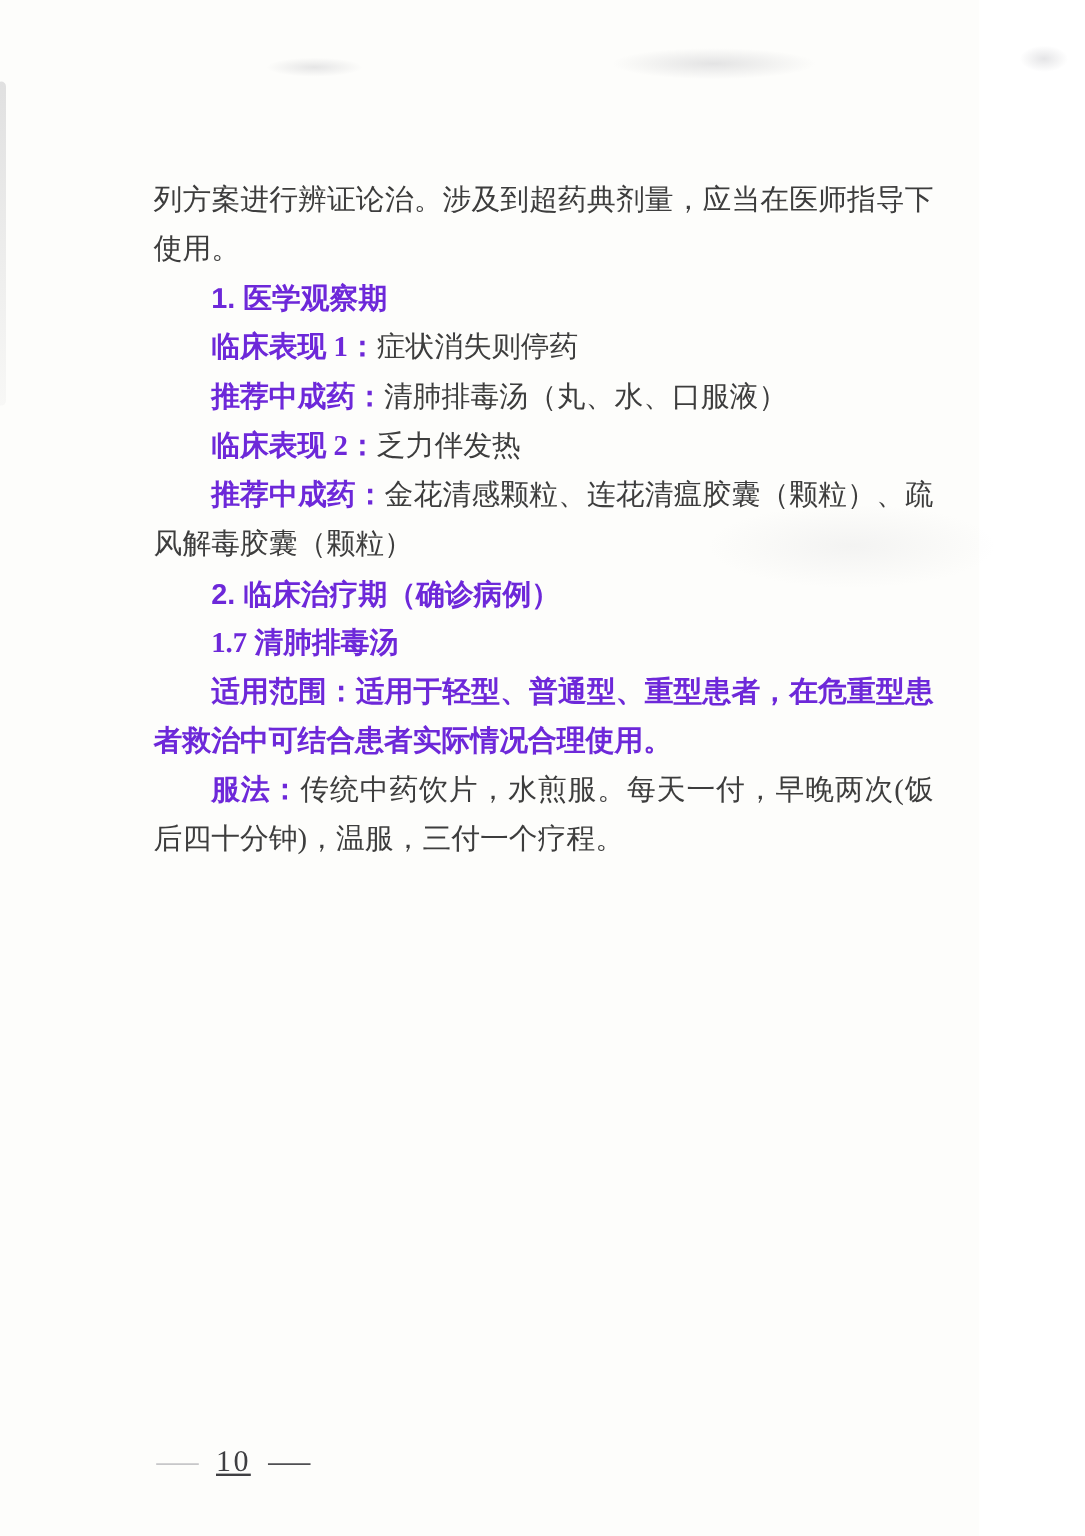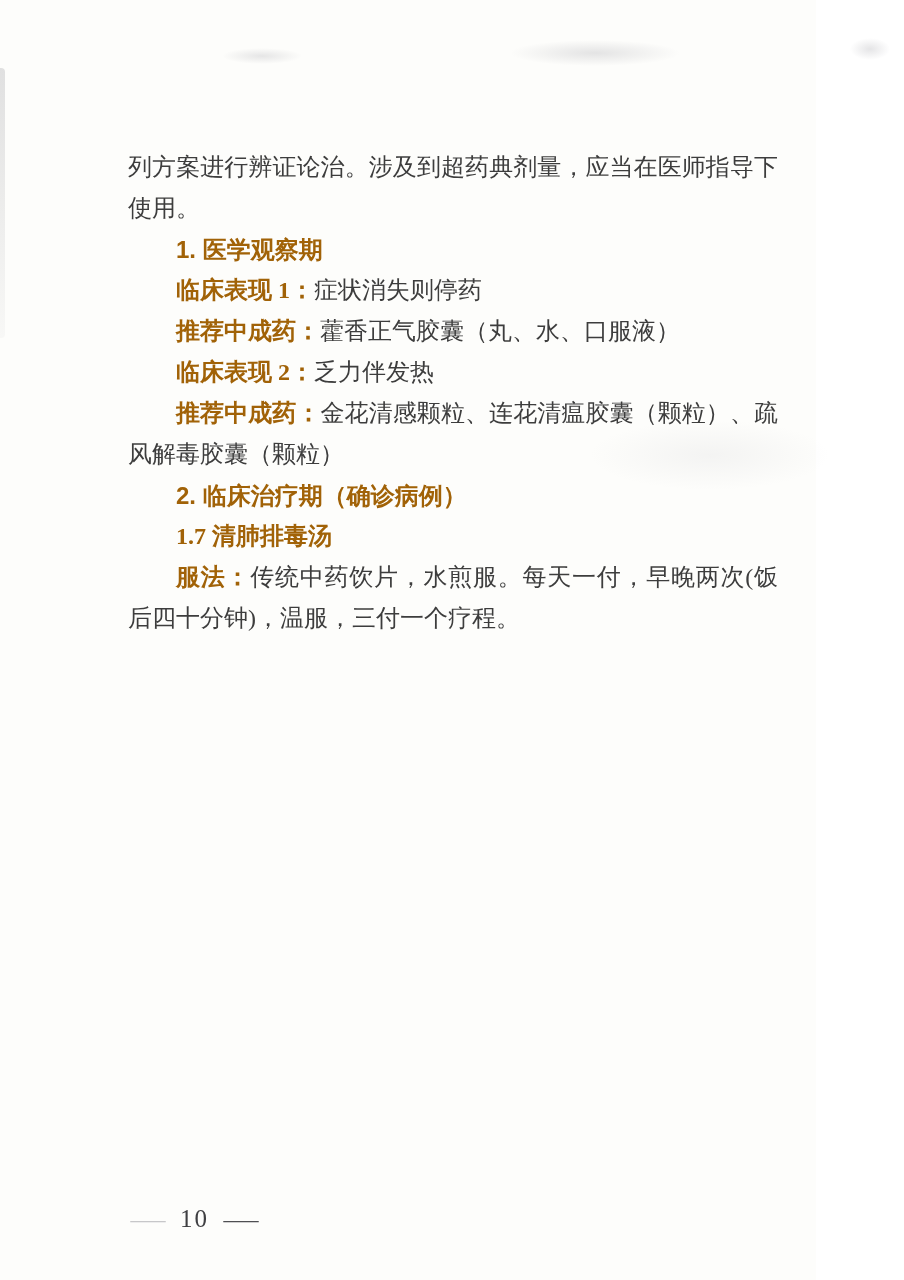--- a/index.html
+++ b/index.html
@@ -28,21 +28,21 @@
     margin: 0;
     padding: 0;
     font-size: 24px;
     line-height: 41px;
     text-align: justify;
     color: #3d3d3d;
     letter-spacing: 0;
     word-break: break-word;
   }
   .para.indent { text-indent: 48px; }
-  .bold { font-weight: 700; color: #a16207; }
+  .bold { font-weight: 700; color: #6d28d9; }
   .heading-sans {
     font-family: "Liberation Sans", "DejaVu Sans", sans-serif;
     font-weight: 700;
     color: #323232;
   }
   .all-bold { font-weight: 700; color: #333333; }
   .footer {
     position: absolute;
     left: 134px;
     top: 1198px;
@@ -58,20 +58,21 @@
     line-height: 1;
     transform: scaleX(1.25);
     display: inline-block;
   }
   .dash.light { color: #c7c7c9; }
   .dash.dark  { color: #4f4f52; }
   .pagenum {
     font-size: 25px;
     color: #3f3f42;
     letter-spacing: 2px;
+    text-decoration: underline;
   }
   .smudge {
     position: absolute;
     pointer-events: none;
     border-radius: 50%;
   }
   .sm1 { left: 510px; top: 40px; width: 170px; height: 26px;
          background: radial-gradient(closest-side, rgba(168,168,174,0.30), rgba(168,168,174,0)); }
   .sm2 { left: 222px; top: 48px; width: 80px; height: 16px;
          background: radial-gradient(closest-side, rgba(168,168,174,0.28), rgba(168,168,174,0)); }
@@ -96,25 +97,26 @@
   <div class="smudge sm1"></div>
   <div class="smudge sm2"></div>
   <div class="smudge sm3"></div>
   <div class="smudge sm4"></div>
   <div class="edge-streak"></div>
 
   <div class="content" id="content">
       <p class="para"><span>列方案进行辨证论治。涉及到超药典剂量，应当在医师指导下使用。</span></p>
       <p class="para indent heading-sans"><span class="bold">1. 医学观察期</span></p>
       <p class="para indent"><span class="bold">临床表现 1：</span><span>症状消失则停药</span></p>
-      <p class="para indent"><span class="bold">推荐中成药：</span><span>藿香正气胶囊（丸、水、口服液）</span></p>
+      <p class="para indent"><span class="bold">推荐中成药：</span><span>清肺排毒汤（丸、水、口服液）</span></p>
       <p class="para indent"><span class="bold">临床表现 2：</span><span>乏力伴发热</span></p>
       <p class="para indent"><span class="bold">推荐中成药：</span><span>金花清感颗粒、连花清瘟胶囊（颗粒）、疏风解毒胶囊（颗粒）</span></p>
       <p class="para indent heading-sans"><span class="bold">2. 临床治疗期（确诊病例）</span></p>
       <p class="para indent"><span class="bold">1.7 清肺排毒汤</span></p>
+      <p class="para indent all-bold"><span class="bold">适用范围：适用于轻型、普通型、重型患者，在危重型患者救治中可结合患者实际情况合理使用。</span></p>
       <p class="para indent"><span class="bold">服法：</span><span>传统中药饮片，水煎服。每天一付，早晚两次(饭后四十分钟)，温服，三付一个疗程。</span></p>
     </div>
 
   <div class="footer">
     <span class="dash light">—</span>
     <span class="pagenum">10</span>
     <span class="dash dark">—</span>
   </div>
 
 </div>

